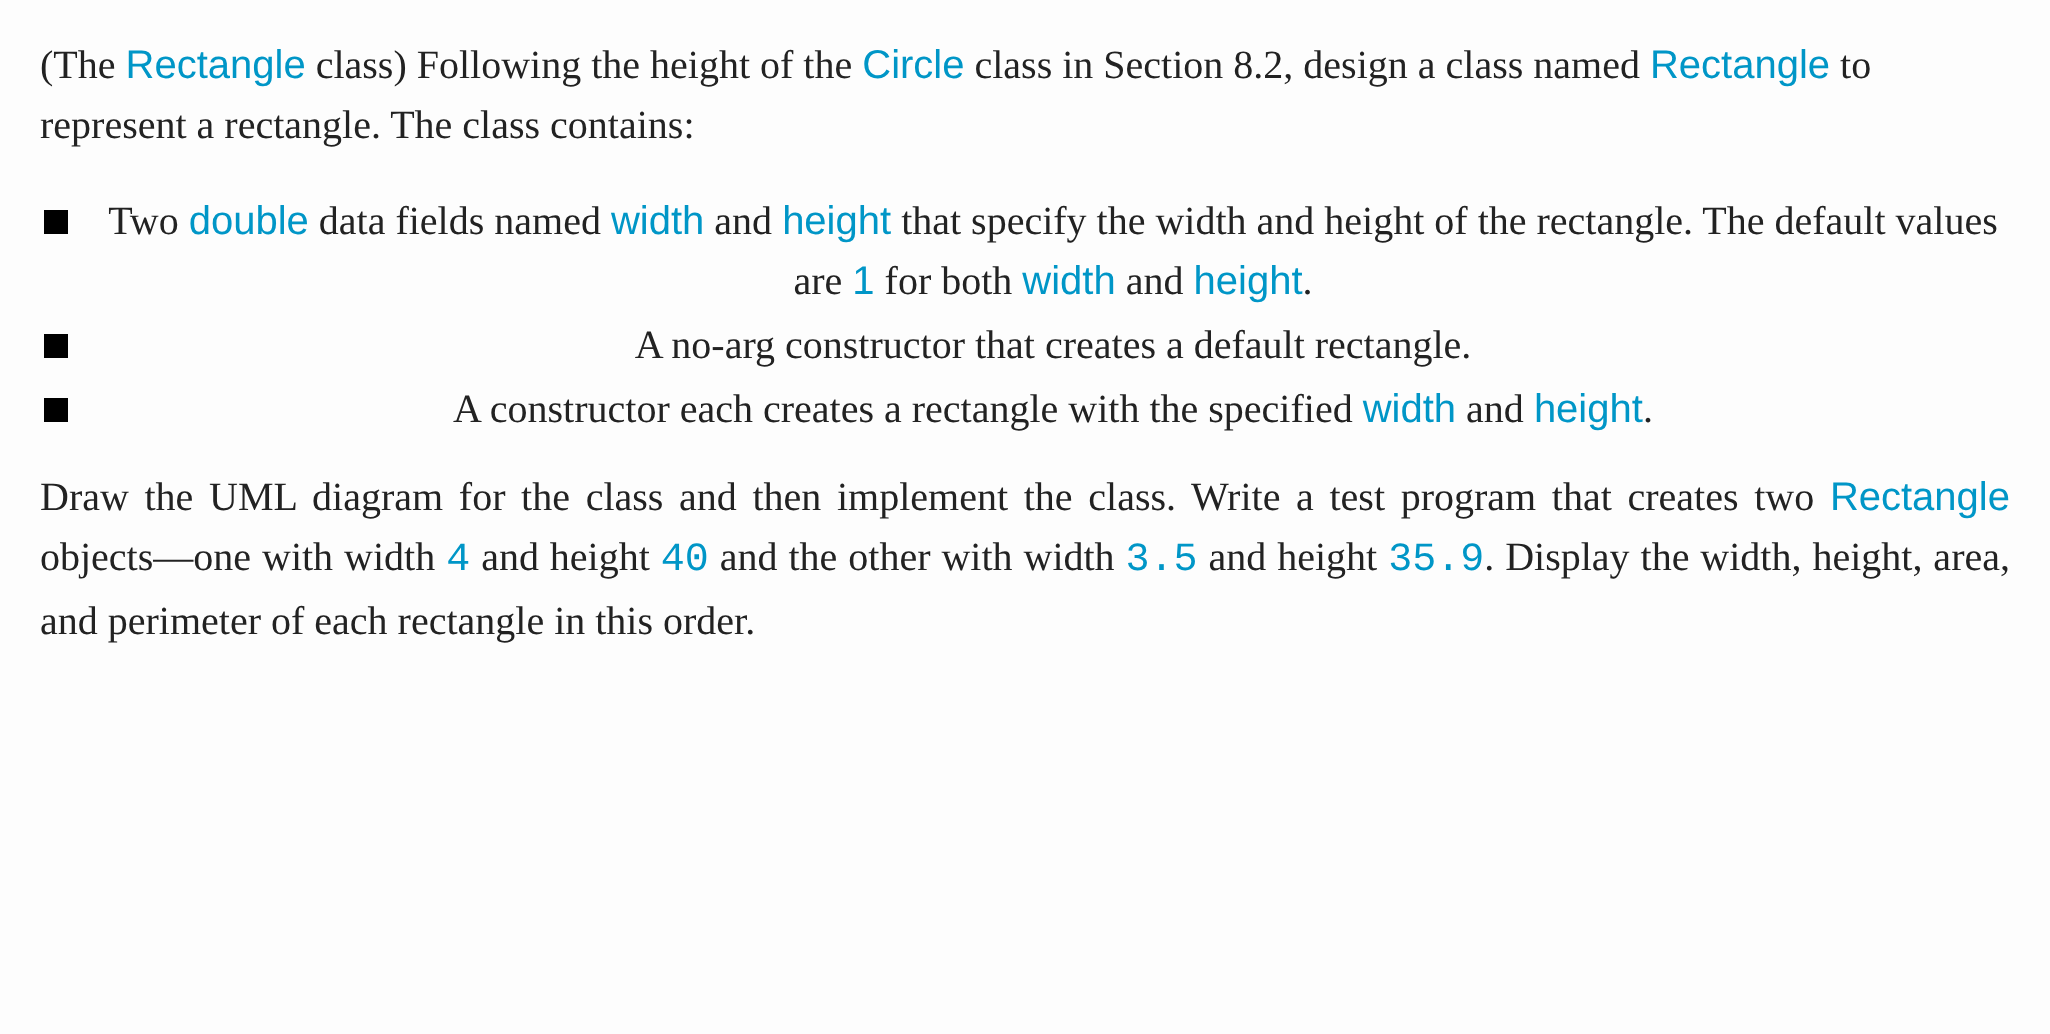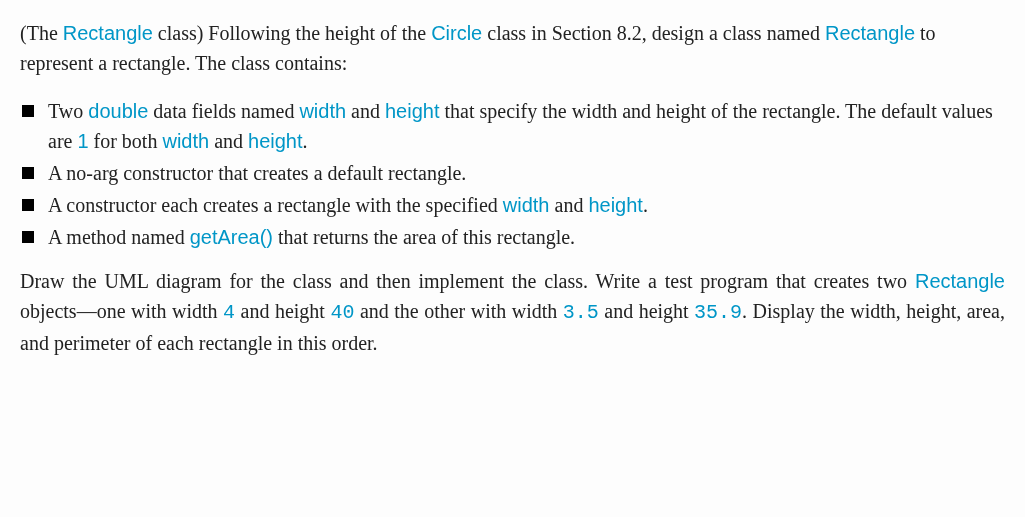--- a/index.html
+++ b/index.html
@@ -17,20 +17,21 @@
       font-family: Liberation Sans, sans-serif;
       color: #0096c7;
     }
     .intro {
       margin-bottom: 18px;
     }
     .bullet-list {
       list-style: none;
       padding: 0;
       margin: 0 0 14px 0;
+      text-align: center;
     }
     .bullet-list li {
       position: relative;
       padding-left: 28px;
       margin-bottom: 2px;
     }
     .bullet-list li::before {
       content: "";
       position: absolute;
       left: 2px;
@@ -57,20 +58,17 @@
 <ul class="bullet-list">
   <li>
     <span>Two </span><span class="code">double</span><span> data fields named </span><span class="code">width</span><span> and </span><span class="code">height</span><span> that specify the width and height of the rectangle. The default values are </span><span class="code">1</span><span> for both </span><span class="code">width</span><span> and </span><span class="code">height</span><span>.</span>
   </li>
   <li>
     <span>A no-arg constructor that creates a default rectangle.</span>
   </li>
   <li>
     <span>A constructor each creates a rectangle with the specified </span><span class="code">width</span><span> and </span><span class="code">height</span><span>.</span>
   </li>
-  <li>
-    <span>A method named </span><span class="code">getArea()</span><span> that returns the area of this rectangle.</span>
-  </li>
 </ul>
 
 <div class="justify">
   <span>Draw the UML diagram for the class and then implement the class. Write a test program that creates two </span><span class="code">Rectangle</span><span> objects—one with width </span><span class="bold-num">4</span><span> and height </span><span class="bold-num">40</span><span> and the other with width </span><span class="bold-num">3.5</span><span> and height </span><span class="bold-num">35.9</span><span>. Display the width, height, area, and perimeter of each rectangle in this order.</span>
 </div>
 
 </body></html>

